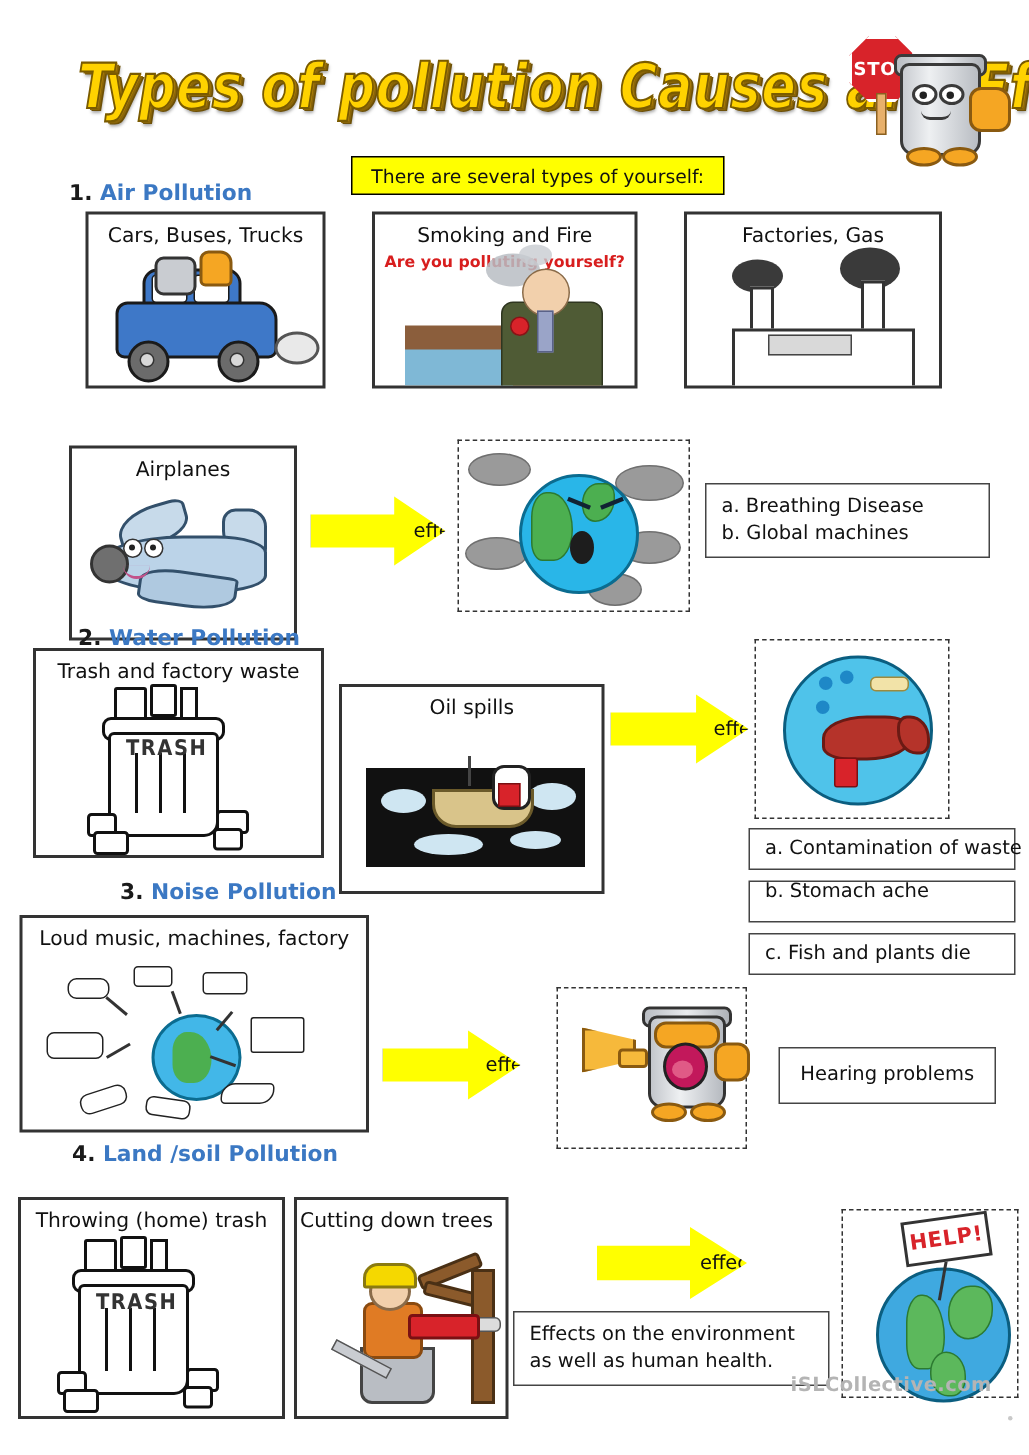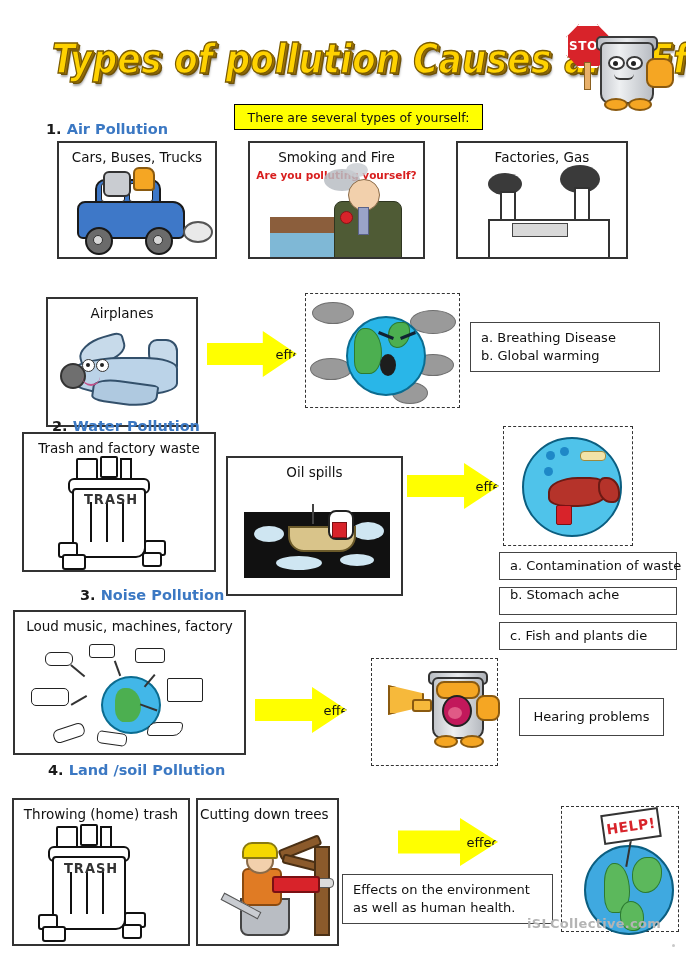--- a/index.html
+++ b/index.html
@@ -508,21 +508,21 @@
       <div class="earth-land a"></div>
       <div class="earth-land b"></div>
     </div>
     <div class="e-brow" style="left:72px; top:40px; transform:rotate(22deg);"></div>
     <div class="e-brow" style="left:94px; top:40px; transform:rotate(-22deg);"></div>
     <div class="e-mouth"></div>
   </div>
 
   <div class="result-box" style="left:470px; top:322px; width:190px; height:50px;">
     <div class="ln">a.  Breathing Disease</div>
-    <div class="ln">b.  Global warming</div>
+    <div class="ln">b.  Global machines</div>
   </div>
 
   <div class="sec-heading" style="left:52px; top:418px;">
     <span class="num">2.</span>
     <span class="label">Water Pollution</span>
   </div>
 
   <div class="card" style="left:22px; top:432px; width:194px; height:140px;">
     <div class="card-title">Trash and factory waste</div>
     <div class="art" style="left:34px; top:22px; width:140px; height:114px;">

